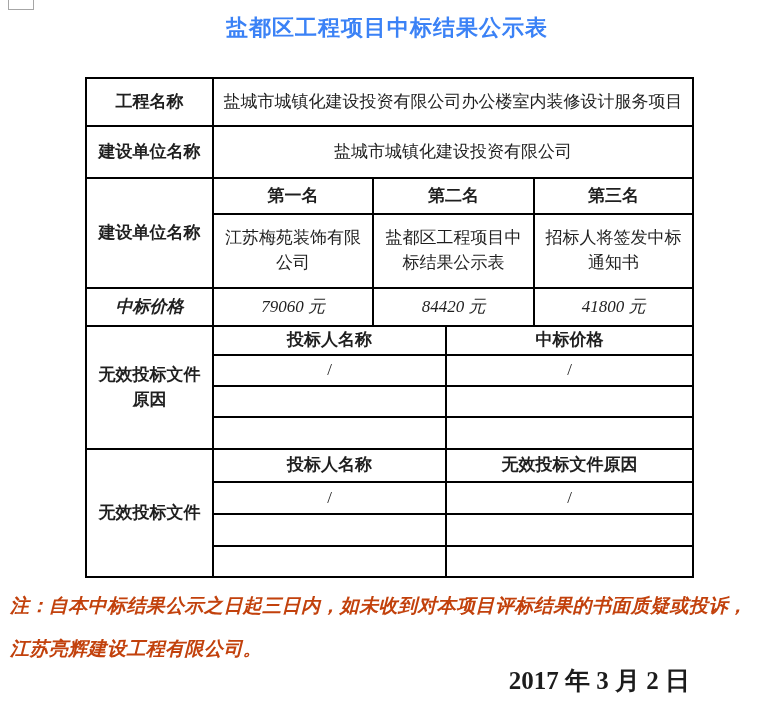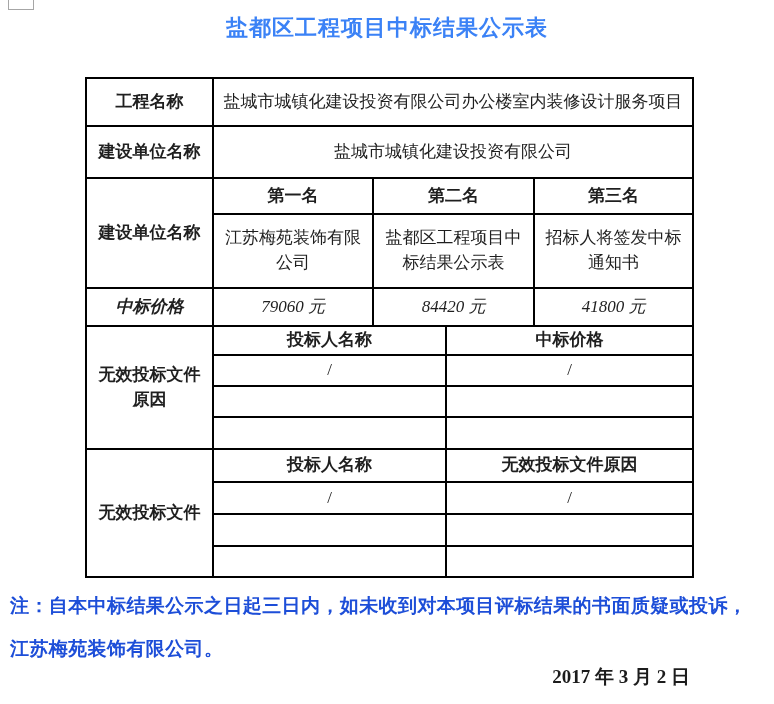--- a/index.html
+++ b/index.html
@@ -32,26 +32,27 @@
   td.price{font-weight:normal;font-size:15px;margin-top:16px;}
   tr.r1{height:48px;}  tr.r2{height:52px;margin-top:16px;}
   tr.r3{height:36px;}  tr.r4{height:74px;margin-top:25px;}
   tr.r5{height:38px;font-style:italic;}
   tr.r6{height:29px;}  tr.r7{height:31px;}
   tr.r8{height:31px;}  tr.r9{height:32px;}
   tr.r10{height:33px;} tr.r11{height:32px;}
   tr.r12{height:32px;} tr.r13{height:31px;}
   .note{
     position:absolute;left:10px;top:584px;width:758px;
-    font-size:19px;font-weight:600;color:#1d4ed8;line-height:43px;
+    font-size:19px;font-weight:600;color:#c2410c;line-height:43px;
     letter-spacing:0.4px;
+    font-style:italic;
   }
   .date-line{
     position:absolute;right:84px;top:664px;
-    font-size:19px;font-weight:600;color:#1c1c1c;
+    font-size:25px;font-weight:600;color:#1c1c1c;
   }
 </style>
 </head>
 <body>
 
 <div class="corner-artifact"></div>
 
 <div class="page-title">盐都区工程项目中标结果公示表</div>
 
 <table class="results">
@@ -122,16 +123,16 @@
     </tr>
     <tr class="r13">
       <td class="val" colspan="2"></td>
       <td class="val" colspan="2"></td>
     </tr>
   </tbody>
 </table>
 
 <div class="note">
   <div>注：自本中标结果公示之日起三日内，如未收到对本项目评标结果的书面质疑或投诉，</div>
-  <div>江苏梅苑装饰有限公司。</div>
+  <div>江苏亮辉建设工程有限公司。</div>
 </div>
 
 <div class="date-line">2017 年 3 月 2 日</div>
 
 </body></html>

